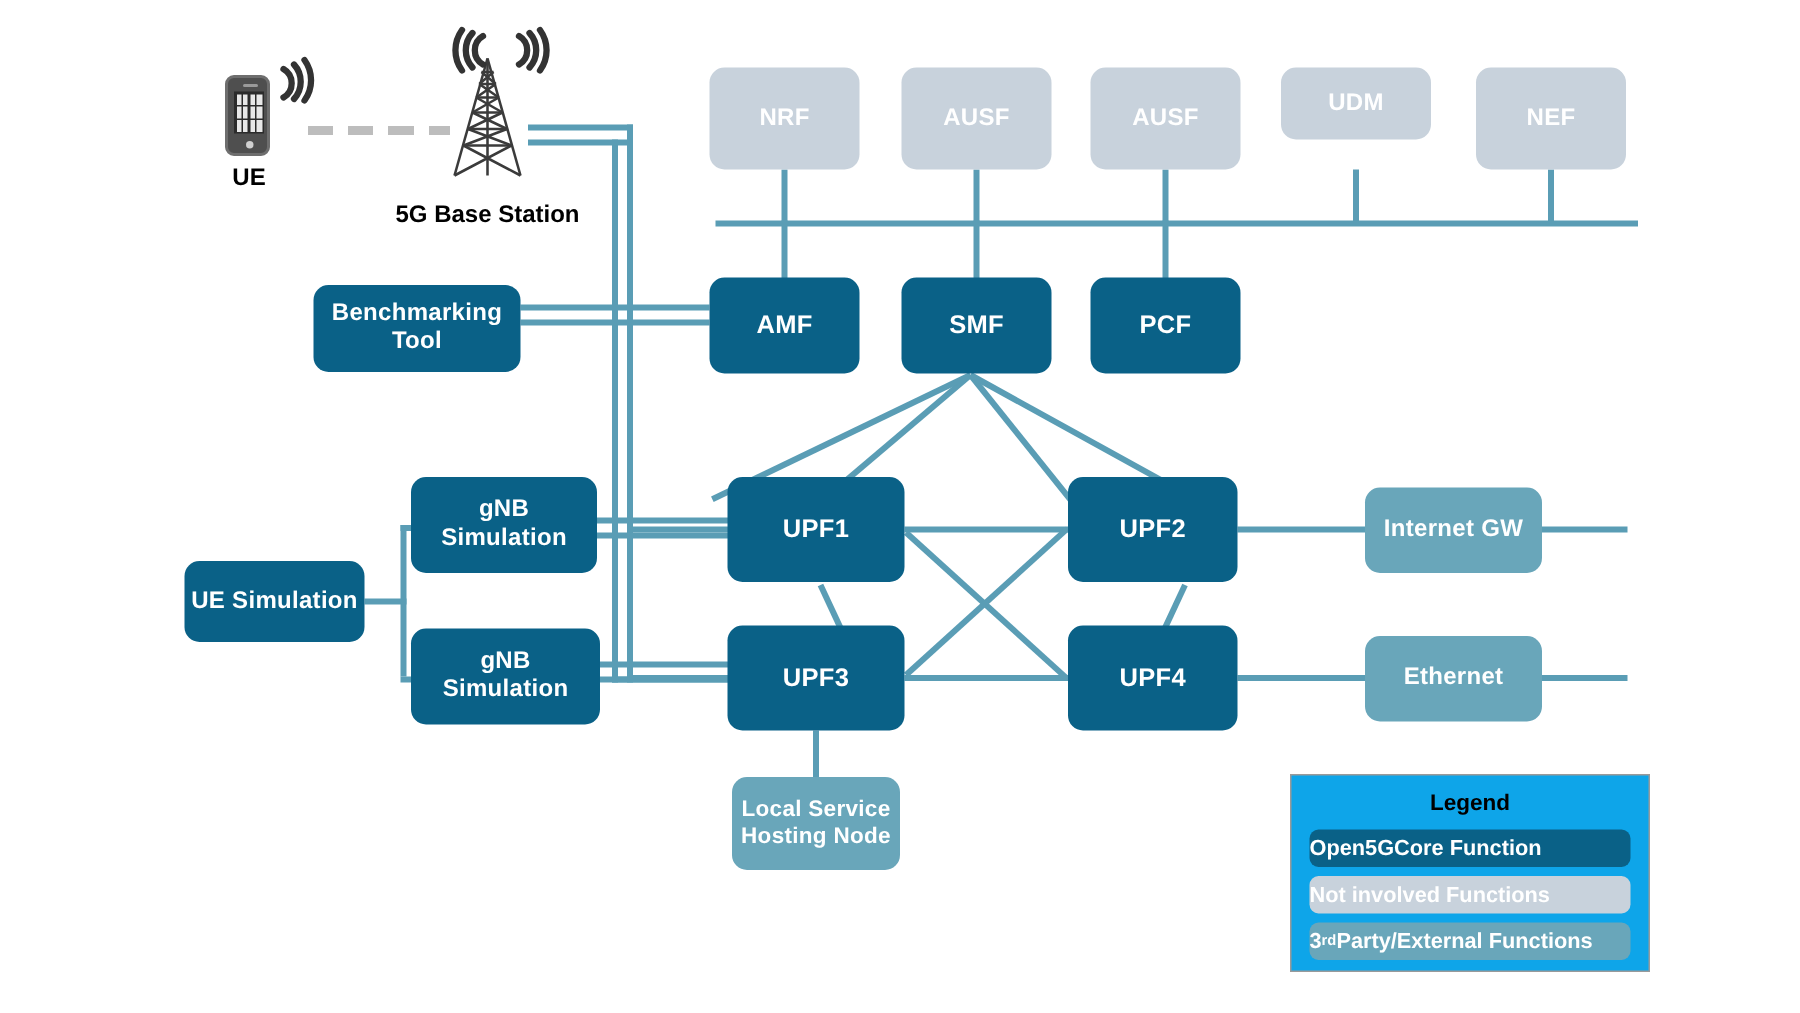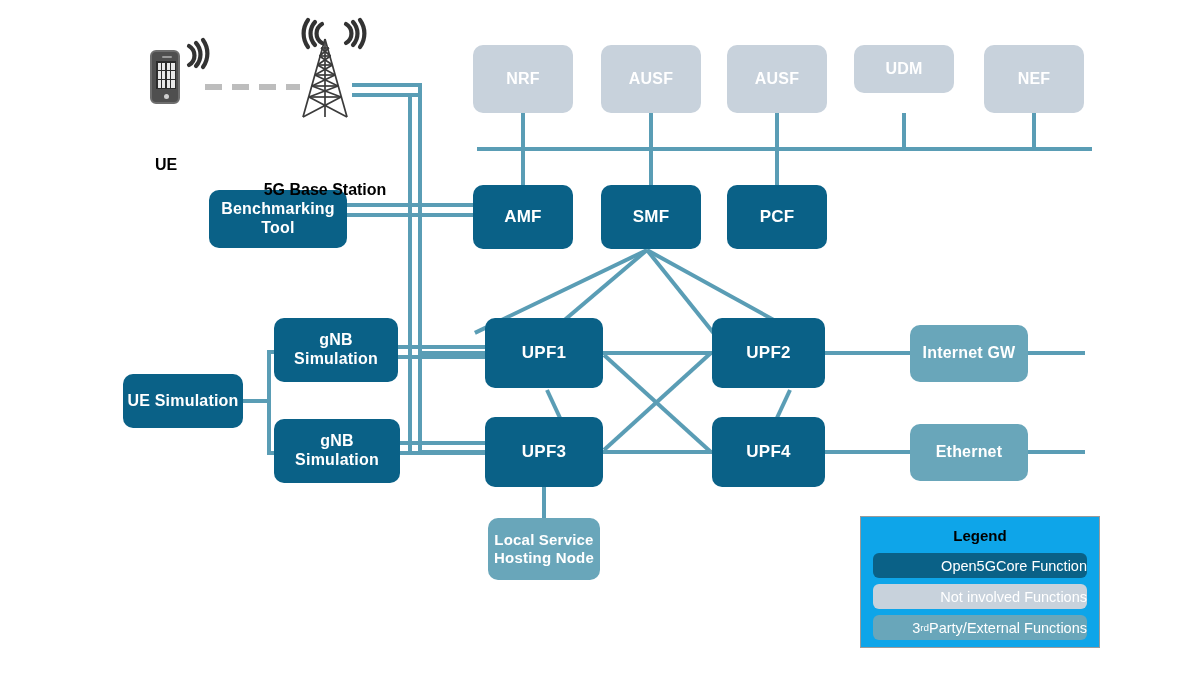--- a/index.html
+++ b/index.html
@@ -61,21 +61,20 @@
   }
 
   
   .lbl {
     position: absolute;
     color: #000000;
     font-weight: bold;
     text-align: center;
     z-index: 7;
     white-space: nowrap;
-    margin-top: 46px;
   }
 
   
   .phone {
     position: absolute;
     width: 30px; height: 54px;
     border-radius: 6px;
     background: #4f4f4f;
     box-sizing: border-box;
     border: 2px solid #6e6e6e;
@@ -125,23 +124,23 @@
     font-weight: bold;
     color: #000;
     font-size: 15px;
     margin-bottom: 9px;
   }
   .lgitem {
     height: 25px;
     border-radius: 6px;
     display: flex;
     align-items: center;
-    justify-content: flex-end;
+    justify-content: flex-start;
     color: #fff;
-    font-weight: normal;
+    font-weight: bold;
     font-size: 14.5px;
     margin-bottom: 6px;
     white-space: nowrap;
   }
   .lgitem:last-child { margin-bottom: 0; }
   .lgitem.core { background: #0a6187; }
   .lgitem.nif  { background: #c8d2dc; }
   .lgitem.ext  { background: #69a6ba; }
   .lgitem sup { font-size: .68em; vertical-align: super; line-height: 0; }
 </style>

